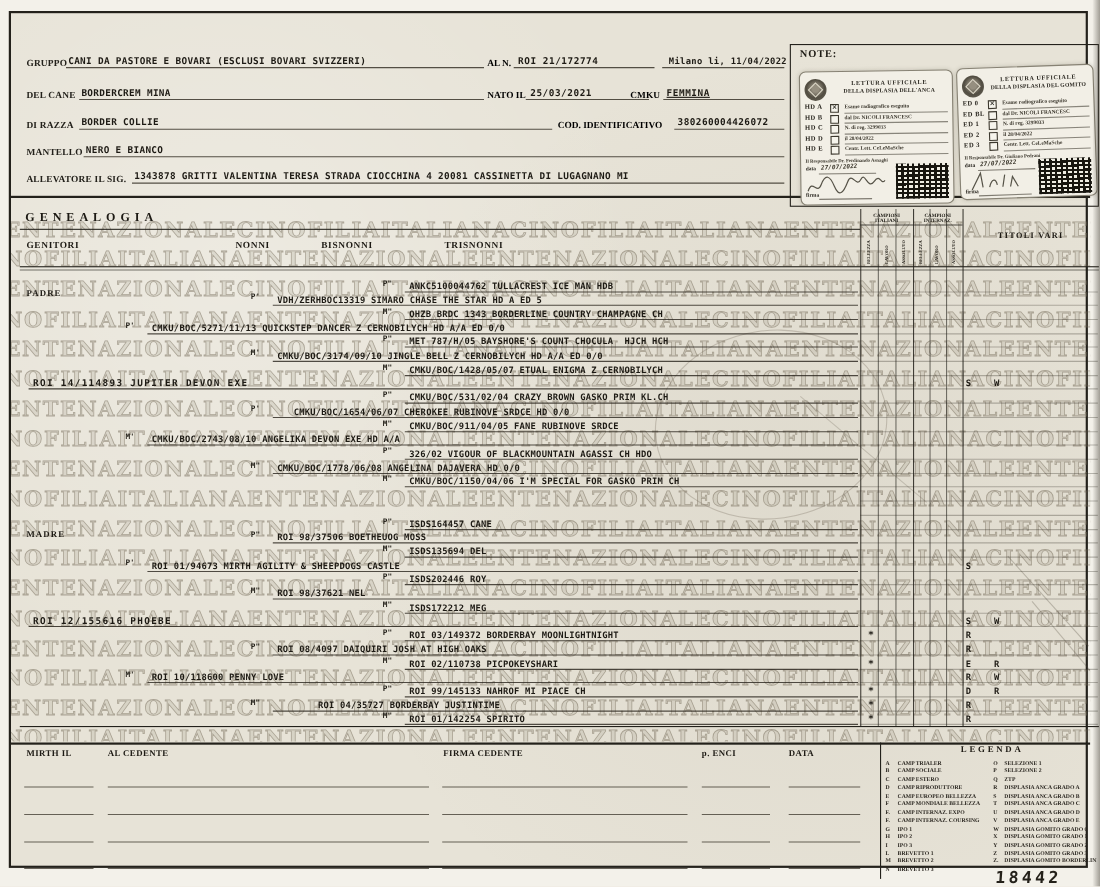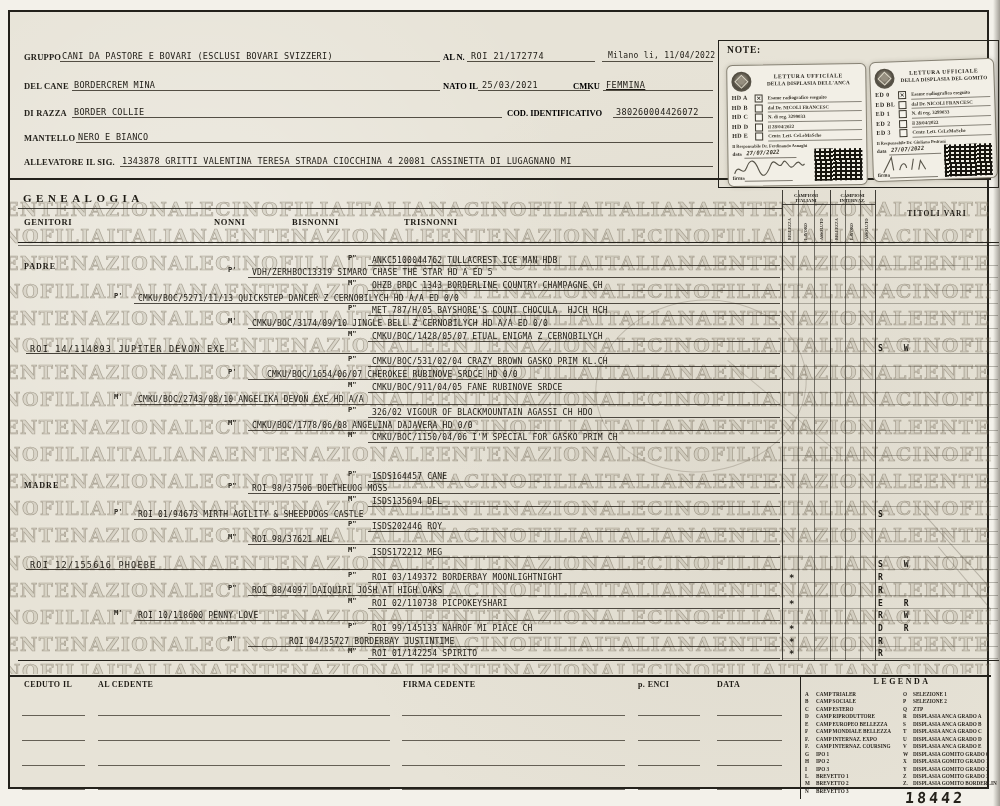--- a/index.html
+++ b/index.html
@@ -6,21 +6,21 @@
   body{width:1000px;height:806px;overflow:hidden;background:#f3f1ea;
        font-family:"Liberation Serif", serif;}
   .abs{position:absolute;white-space:pre;}
   #page{position:relative;width:1000px;height:806px;background:#f3f1ea;}
   #doc{position:absolute;left:8px;top:10px;width:981px;height:779px;
        background:#e7e3d7;border:2px solid #23211b;box-sizing:border-box;
        background-image:radial-gradient(circle at 20% 30%, rgba(255,255,255,.25), transparent 40%),
                         radial-gradient(circle at 75% 60%, rgba(120,110,90,.08), transparent 50%);}
   #edge-shadow{position:absolute;right:0;top:0;width:7px;height:806px;
        background:linear-gradient(to right, rgba(0,0,0,0), rgba(60,55,45,.45));}
-  .typed{font-family:"DejaVu Sans Mono", monospace;font-weight:normal;color:#1d1a14;}
+  .typed{font-family:"DejaVu Sans Mono", monospace;font-weight:bold;color:#1d1a14;}
   
   #genealogia-title{left:13px;top:180px;font:bold 11px "Liberation Serif",serif;letter-spacing:4.5px;color:#1d1a14;}
   .colhead{font:bold 8.5px "Liberation Serif",serif;letter-spacing:.6px;color:#1d1a14;top:205px;}
   #col0{left:14px}#col1{left:204px}#col2{left:282px}#col3{left:394px}
   #titoli-head{left:867px;top:197px;width:120px;text-align:center;font:bold 7.5px "Liberation Serif",serif;letter-spacing:1.2px;color:#1d1a14;}
   .ci-title{left:773px;top:181px;width:46px;text-align:center;font:bold 4.6px "Liberation Serif",serif;line-height:5.2px;color:#1d1a14;white-space:normal;}
   .cint-title{left:821px;top:181px;width:43px;}
   #padre-label{left:14px;top:250px;font:bold 8px "Liberation Serif",serif;letter-spacing:1px;color:#1d1a14;}
   #madre-label{left:14px;top:469px;font:bold 8px "Liberation Serif",serif;letter-spacing:1px;color:#1d1a14;}
   #note-label{left:717px;top:33px;font:bold 9.5px "Liberation Serif",serif;letter-spacing:.8px;color:#1d1a14;}
@@ -250,21 +250,21 @@
         <div class="abs typed" style="left: 362px; top: 637.3px; font-size: 8px; letter-spacing: 0.2px;">ROI 01/142254 SPIRITO</div>
         <div class="abs" style="left: 358px; top: 646.3px; width: 412px; height: 0px; border-top: 1px solid rgba(40, 35, 27, 0.8);"></div>
         <div class="abs" style="left: 772px; top: 646.3px; width: 216px; height: 0px; border-top: 1px solid rgba(40, 35, 27, 0.3);"></div>
         <div class="abs" style="left: 779px; top: 637.3px; font: bold 9px &quot;DejaVu Sans Mono&quot;, monospace; color: rgb(29, 26, 20);">*</div>
         <div class="abs" style="left: 868px; top: 637.3px; font: bold 8px &quot;DejaVu Sans Mono&quot;, monospace; letter-spacing: 8px; color: rgb(29, 26, 20);">R</div>
         <div class="abs" style="left: 772px; top: 443px; width: 216px; height: 0px; border-top: 1px solid rgba(40, 35, 27, 0.3);"></div>
         <div class="abs" style="left: 772px; top: 455.7px; width: 216px; height: 0px; border-top: 1px solid rgba(40, 35, 27, 0.3);"></div>
       </div>
 
     <div id="transfer-section">
-      <div class="abs thead" id="th0">CEDUTO IL</div>
+      <div class="abs thead" id="th0">MIRTH IL</div>
       <div class="abs thead" id="th1">AL CEDENTE</div>
       <div class="abs thead" id="th2">FIRMA CEDENTE</div>
       <div class="abs thead" id="th3">p. ENCI</div>
       <div class="abs thead" id="th4">DATA</div>
     <div class="abs" style="left: 0px; top: 663px; width: 981px; height: 0px; border-top: 2px solid rgb(35, 33, 27);"></div>
         <div class="abs" style="left: 790px; top: 663px; width: 0px; height: 124px; border-left: 1.5px solid rgb(35, 33, 27);"></div>
         <div class="abs" style="left: 12px; top: 703px; width: 63px; height: 0px; border-top: 1px solid rgba(45, 40, 30, 0.7);"></div>
         <div class="abs" style="left: 88px; top: 703px; width: 292px; height: 0px; border-top: 1px solid rgba(45, 40, 30, 0.7);"></div>
         <div class="abs" style="left: 392px; top: 703px; width: 223px; height: 0px; border-top: 1px solid rgba(45, 40, 30, 0.7);"></div>
         <div class="abs" style="left: 628px; top: 703px; width: 62px; height: 0px; border-top: 1px solid rgba(45, 40, 30, 0.7);"></div>

